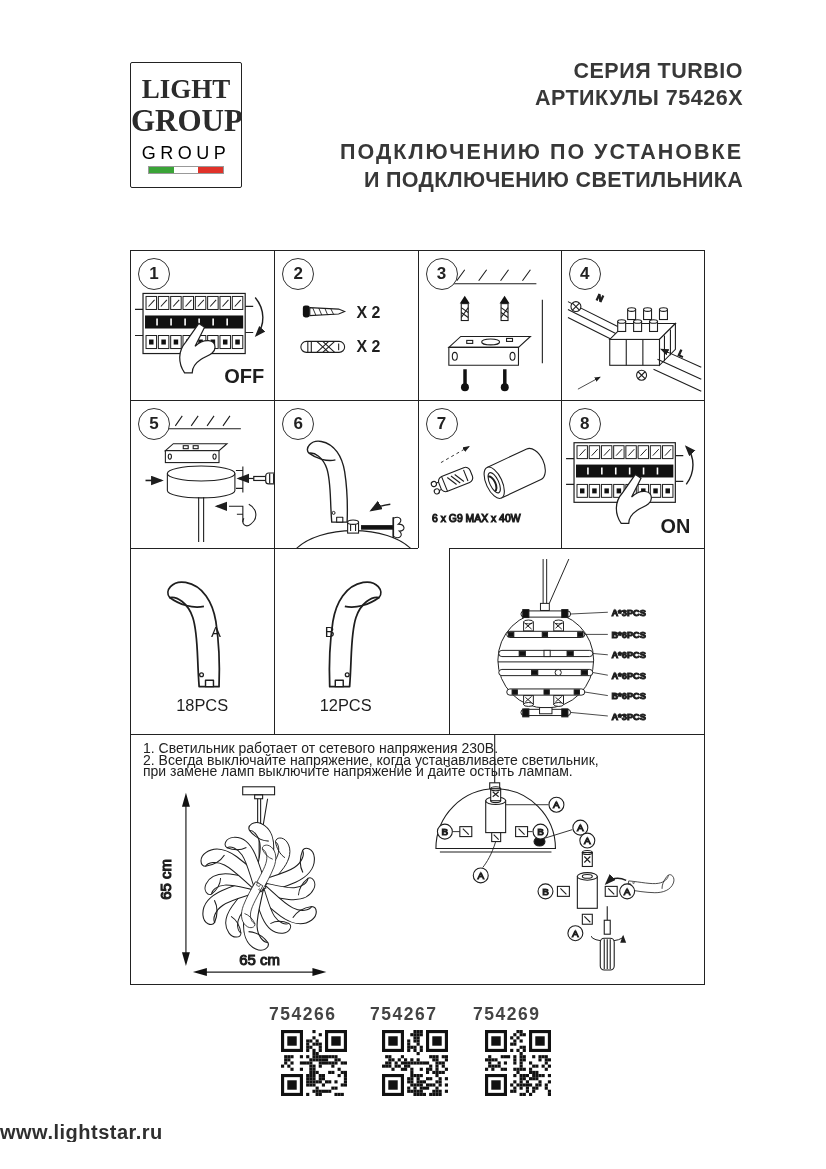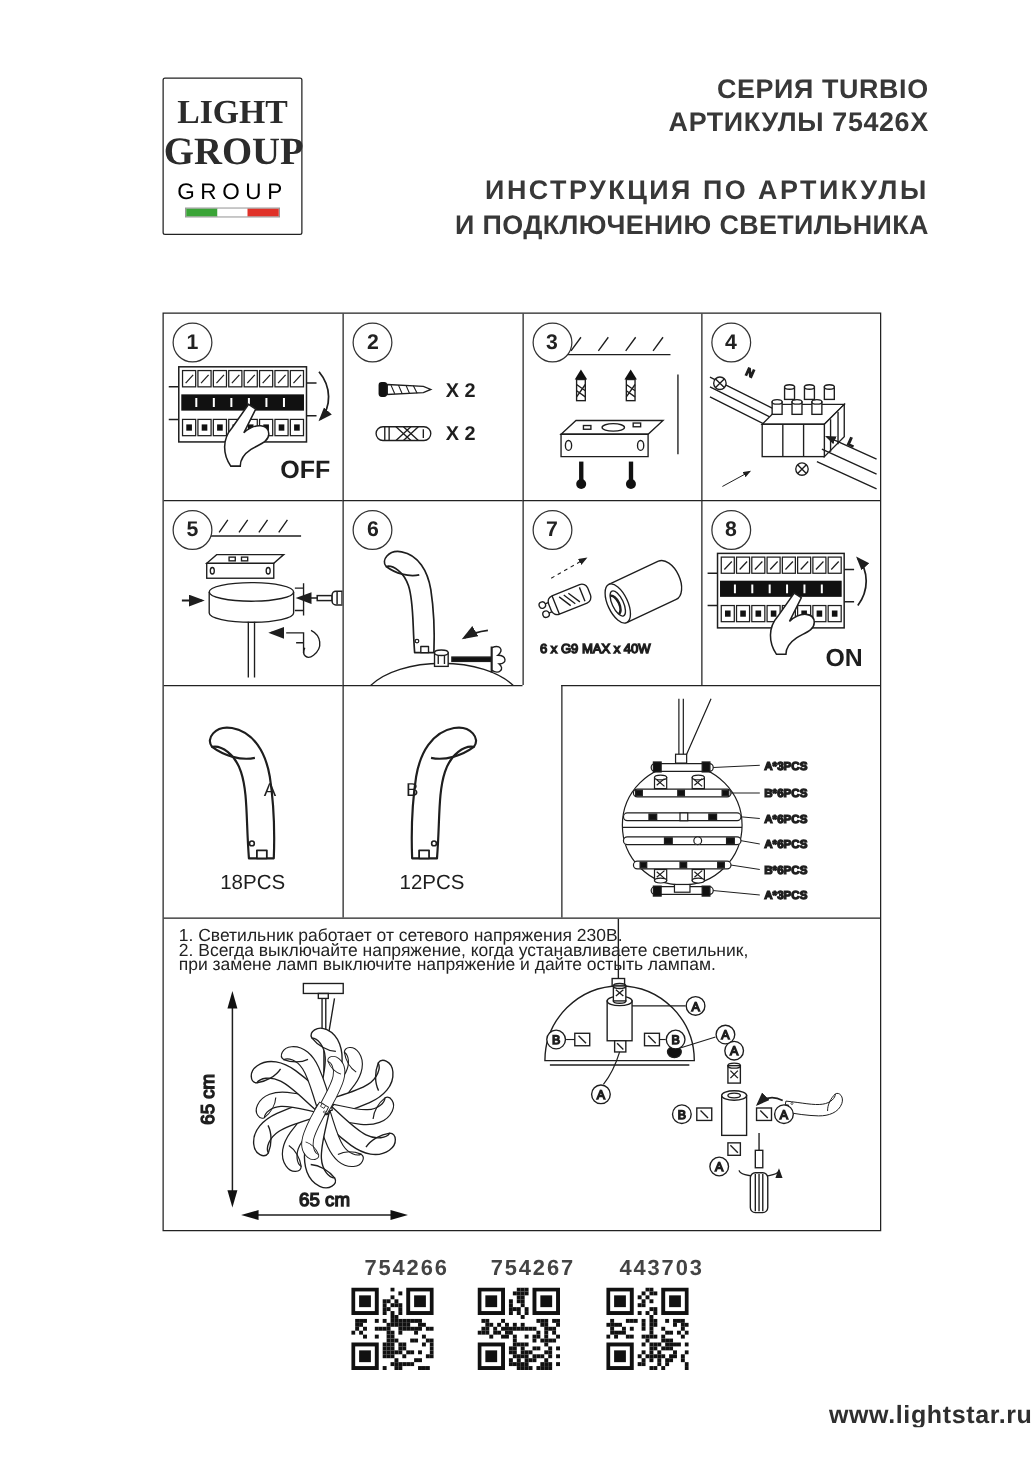--- a/index.html
+++ b/index.html
@@ -25,24 +25,24 @@
   .cell{position:relative;box-sizing:border-box;}
   .bl{border-left:1.4px solid #222;} .bt{border-top:1.4px solid #222;}
   .span2{grid-column:3/5;margin-left:31px;} .span4{grid-column:1/5;}
   .stepnum{position:absolute;left:7px;top:7px;width:30px;height:30px;border:1.5px solid #333;
     border-radius:50%;display:flex;align-items:center;justify-content:center;
     font-size:17px;font-weight:bold;color:#222;background:#fff;z-index:2;}
   .cell svg{position:absolute;left:0;top:0;width:100%;height:100%;}
   svg text{font-family:"Liberation Sans",sans-serif;fill:#1e1e1e;}
   .notes{position:absolute;left:12px;top:8px;font-size:14px;line-height:11.5px;color:#222;z-index:2;}
   
-  .article-label{position:absolute;width:90px;text-align:right;top:1004px;
+  .article-label{position:absolute;width:90px;text-align:left;top:1004px;
     font-size:17.5px;font-weight:bold;color:#444;letter-spacing:1.5px;}
   .qr{position:absolute;top:1030px;width:66px;height:66px;}
-  .site{position:absolute;left:0;top:1121px;width:826px;text-align:right;
+  .site{position:absolute;left:0;top:1121px;width:826px;text-align:left;
     font-size:20px;font-weight:bold;color:#2f2f2f;letter-spacing:0.5px;}
 </style>
 </head>
 <body>
 
 <div class="page">
 
   <svg width="0" height="0" style="position:absolute" aria-hidden="true">
     <defs>
       <marker id="ah" markerWidth="9" markerHeight="8" refX="6.5" refY="3" orient="auto">
@@ -105,21 +105,21 @@
     <div class="logo-l3">GROUP</div>
     <div class="flag">
       <div style="background:#3aa437"></div>
         <div style="background:#fff"></div>
         <div style="background:#e03229"></div>
     </div>
   </div>
   <div class="title-block">
     <div class="t-line">СЕРИЯ TURBIO</div>
     <div class="t-line">АРТИКУЛЫ 75426X</div>
-    <div class="t-instr1">ИНСТРУКЦИЯ ПО АРТИКУЛЫ</div>
+    <div class="t-instr1">ПОДКЛЮЧЕНИЮ ПО УСТАНОВКЕ</div>
     <div class="t-instr2">И ПОДКЛЮЧЕНИЮ СВЕТИЛЬНИКА</div>
   </div>
 
   <div class="grid">
 
     <div class="cell">
       <div class="stepnum">1</div>
       <svg viewBox="0 0 143 148">
         <use href="#breaker" transform="translate(4,40)"></use>
         <path d="M124,46 C134,58 134,74 125,84" fill="none" stroke="#1e1e1e" stroke-width="1.4" marker-end="url(#ah)"></path>
@@ -462,21 +462,21 @@
             <rect x="471" y="204" width="14" height="32" rx="4" fill="#fff"></rect>
             <path d="M475,205 V235 M478,205 V235 M481,205 V235"></path>
           </g>
         </g>
       </svg>
     </div>
   </div>
 
   <div class="article-label" style="left:269px">754266</div>
   <div class="article-label" style="left:370px">754267</div>
-  <div class="article-label" style="left:473px">443703</div>
+  <div class="article-label" style="left:473px">754269</div>
   <svg class="qr" style="left:281px" viewBox="0 0 63 63">
       <rect x="30" y="0" width="3" height="3" fill="#111"></rect>
       <rect x="36" y="3" width="3" height="3" fill="#111"></rect>
       <rect x="30" y="6" width="3" height="3" fill="#111"></rect>
       <rect x="24" y="9" width="3" height="3" fill="#111"></rect>
       <rect x="27" y="9" width="3" height="3" fill="#111"></rect>
       <rect x="33" y="9" width="3" height="3" fill="#111"></rect>
       <rect x="24" y="12" width="3" height="3" fill="#111"></rect>
       <rect x="30" y="12" width="3" height="3" fill="#111"></rect>
       <rect x="33" y="12" width="3" height="3" fill="#111"></rect>

